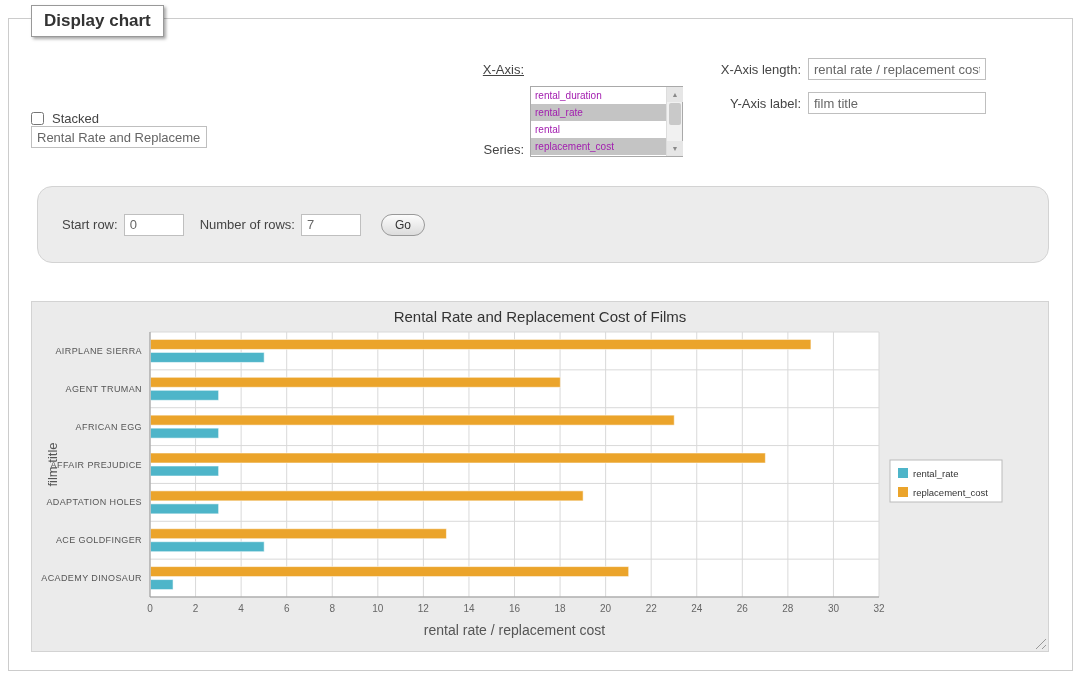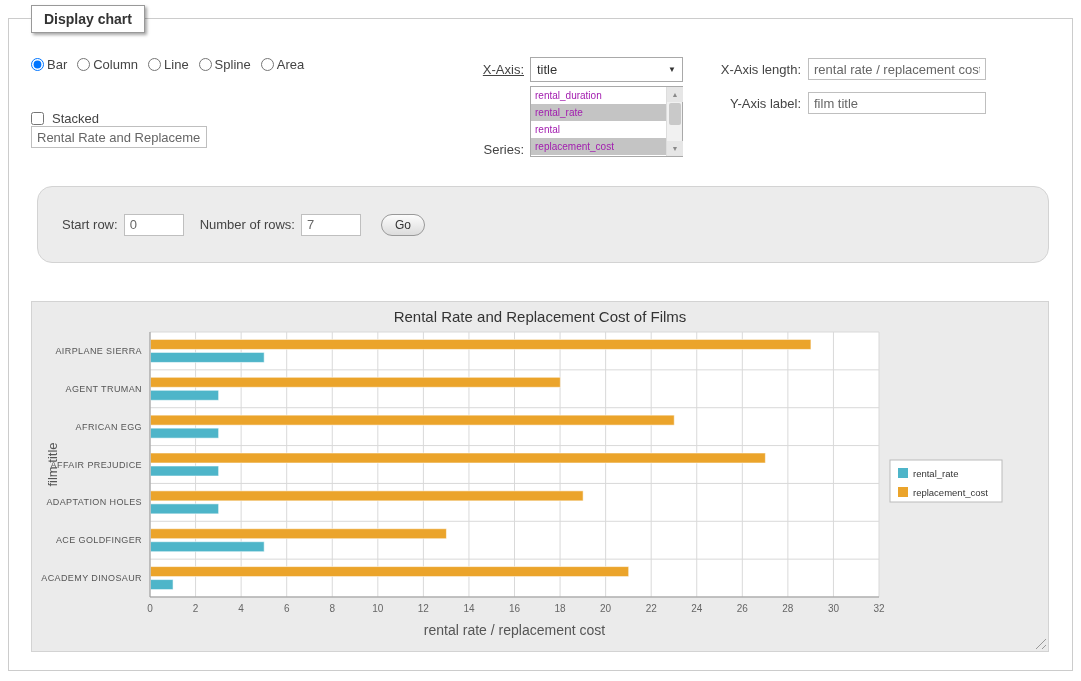--- a/index.html
+++ b/index.html
@@ -7,21 +7,21 @@
   body {
     width:1081px; height:681px; position:relative; overflow:hidden;
     font-family:"Liberation Sans", sans-serif; font-size:13px; color:#444;
   }
   .panel {
     position:absolute; left:8px; top:18px; right:8px; height:653px;
     border:1px solid #ccc; background:#fff;
   }
   .legend-box {
     position:absolute; left:22px; top:-14px; background:#fff;
-    border:1px solid #999; padding:5px 12px; font-weight:bold; font-size:14px; color:#333;
+    border:1px solid #999; padding:5px 12px; font-weight:bold; font-size:17px; color:#333;
     box-shadow:2px 2px 3px rgba(0,0,0,0.35);
   }
   .lbl { color:#444; }
   
   .chart-types { position:absolute; left:22px; top:38px; display:flex; align-items:center; gap:10px; }
   .chart-types label { display:flex; align-items:center; gap:3px; }
   
   .stacked { position:absolute; left:22px; top:70px; display:flex; align-items:center; gap:8px;margin-top:22px; }
   
   .title-input { position:absolute; left:22px; top:107px; width:176px; height:22px; }
@@ -89,55 +89,29 @@
     background:repeating-linear-gradient(135deg, transparent 0 3px, #999 3px 4px);
     clip-path:polygon(100% 0, 100% 100%, 0 100%); cursor:nwse-resize;
   }
 </style>
 </head>
 <body>
 
 <div class="panel">
   <div class="legend-box">Display chart</div>
 
-  <div class="chart-types">
-    <label>
-      <input type="radio" name="charttype" checked="" style="">
-      <span>Bar</span>
-    </label>
-    <label>
-      <input type="radio" name="charttype" style="">
-      <span>Column</span>
-    </label>
-    <label>
-      <input type="radio" name="charttype" style="">
-      <span>Line</span>
-    </label>
-    <label>
-      <input type="radio" name="charttype" style="">
-      <span>Spline</span>
-    </label>
-    <label>
-      <input type="radio" name="charttype" style="">
-      <span>Area</span>
-    </label>
-  </div>
 
   <label class="stacked">
     <input type="checkbox" style="">
     <span>Stacked</span>
   </label>
 
   <input type="text" class="title-input" value="Rental Rate and Replacement Cost of Films" style="">
 
   <span class="lbl xaxis-lbl">X-Axis:</span>
-  <div class="select">
-    <span>title</span>
-    <span class="arrow">▼</span>
-  </div>
 
   <span class="lbl series-lbl">Series:</span>
   <div class="listbox">
     <div class="lb-items" id="series-items">
         <div class="lb-item">rental_duration</div>
         <div class="lb-item sel">rental_rate</div>
         <div class="lb-item">rental</div>
         <div class="lb-item sel">replacement_cost</div>
       </div>
     <div class="lb-scroll">

